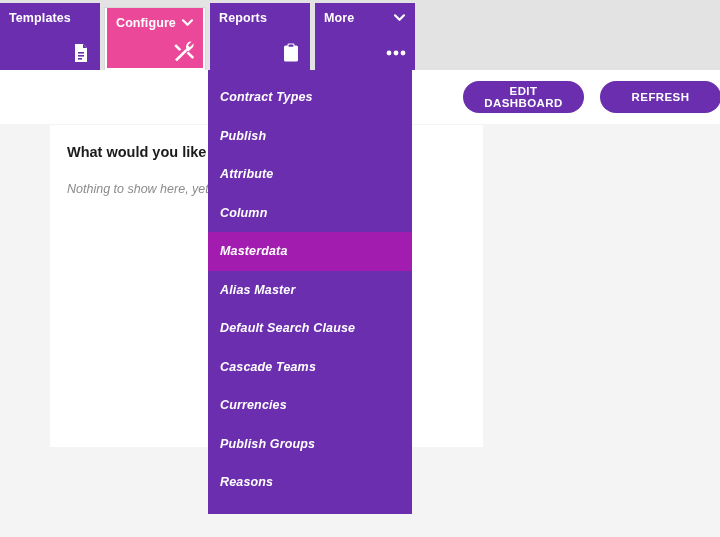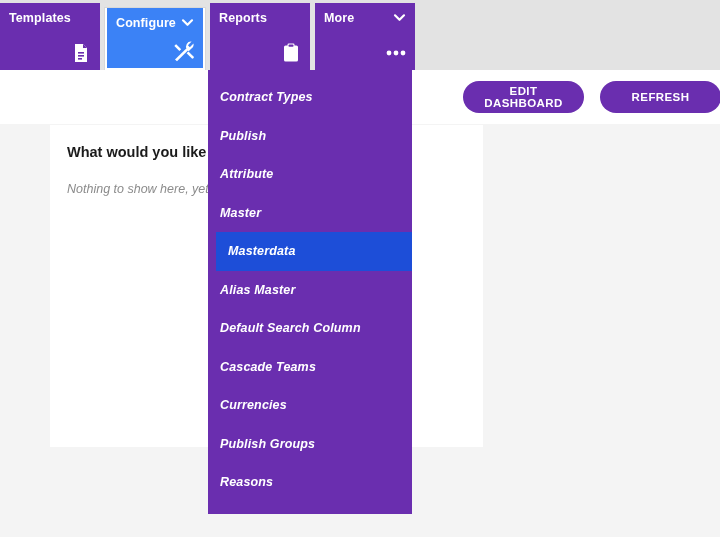--- a/index.html
+++ b/index.html
@@ -31,21 +31,21 @@
     height: 67px;
     margin-right: 5px;
     background: #6a2eaf;
     color: #ffffff;
     box-sizing: border-box;
     padding: 8px 8px 6px 9px;
     cursor: pointer;
     flex: 0 0 auto;
   }
   .nav-tile.active {
-    background: #3b82f6;
+    background: #ec4899;
     height: 62px;
     border: 2px solid #ffffff;
     border-top: none;
     box-shadow: 0 0 0 1px #d8d8d8;
   }
   .tile-label {
     font-size: 12.5px;
     font-weight: bold;
     letter-spacing: .1px;
     line-height: 14px;
@@ -151,22 +151,21 @@
     padding-left: 12px;
     color: #ffffff;
     font-size: 12.5px;
     font-weight: bold;
     letter-spacing: .15px;
     white-space: nowrap;
     cursor: pointer;
     box-sizing: border-box;
   }
   .menu-item.highlighted {
-    background: #1d4ed8;
-    margin-left: 8px;
+    background: #a21caf;
   }
 </style>
 </head>
 <body>
 
 <div id="tile-nav">
 
   <div class="nav-tile">
     <span class="tile-label">Templates</span>
     <span class="tile-glyph">
@@ -235,21 +234,21 @@
   <div id="dashboard-card">
     <div id="card-heading">What would you like to do?</div>
     <div id="card-empty-text">Nothing to show here, yet.</div>
   </div>
 </div>
 
 <div id="configure-dropdown">
   <div class="menu-item">Contract Types</div>
   <div class="menu-item">Publish</div>
   <div class="menu-item">Attribute</div>
-  <div class="menu-item">Master</div>
+  <div class="menu-item">Column</div>
   <div class="menu-item highlighted">Masterdata</div>
   <div class="menu-item">Alias Master</div>
-  <div class="menu-item">Default Search Column</div>
+  <div class="menu-item">Default Search Clause</div>
   <div class="menu-item">Cascade Teams</div>
   <div class="menu-item">Currencies</div>
   <div class="menu-item">Publish Groups</div>
   <div class="menu-item">Reasons</div>
 </div>
 
 </body></html>

